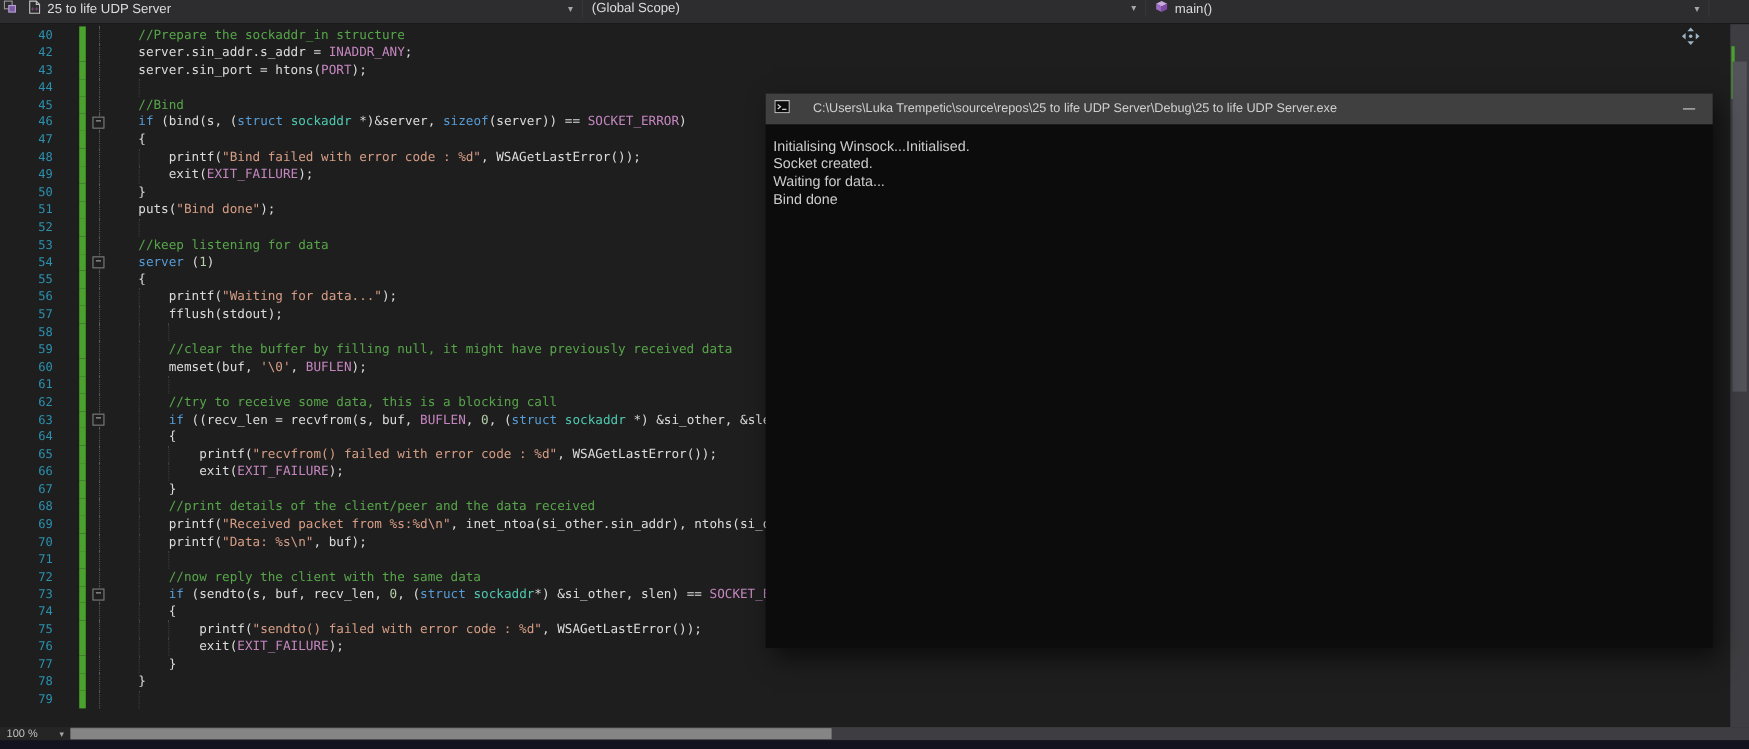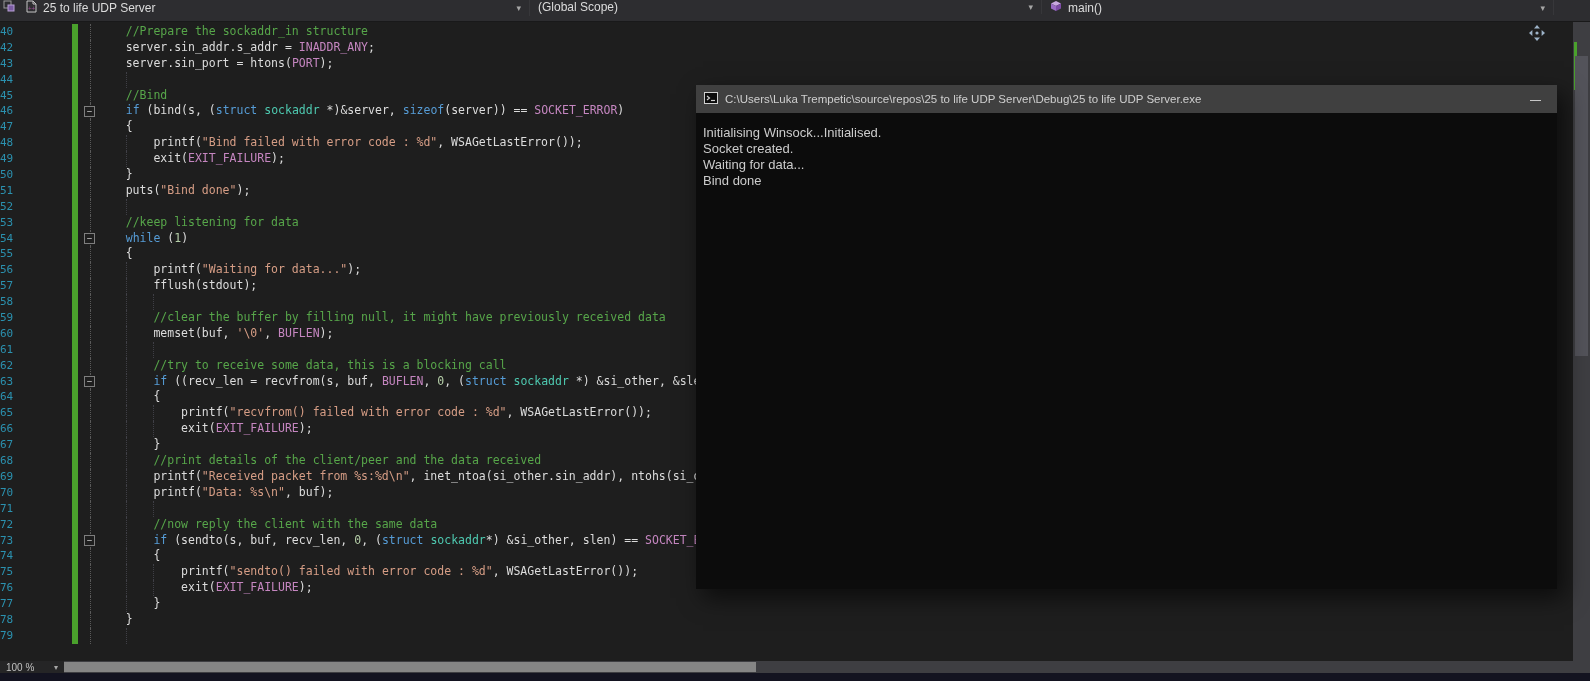--- a/index.html
+++ b/index.html
@@ -10,21 +10,21 @@
   .navbar{position:absolute;top:0;left:0;right:0;height:22px;background:var(--navbar-bg,#2d2d30);display:flex;align-items:flex-start;border-bottom:1px solid #19191a}
   .nb-home{width:18px;display:flex;align-items:center;justify-content:center}
   .nb-cell{flex:1;display:flex;align-items:center;gap:6px;padding:0 8px;border-right:1px solid rgba(255,255,255,.05);color:#dcdcdc;font-size:12px;cursor:default;min-width:0}
   .nb-label{white-space:nowrap;overflow:hidden}
   .chev{margin-left:auto;color:#a6a6a6;font-size:9px;flex:none}
   .nb-end{width:36px}
 
   
   .editor{position:absolute;top:22px;left:0;right:17px;bottom:20px;overflow:hidden;padding-top:2px;font-family:"DejaVu Sans Mono",monospace;font-size:11.5px}
   .row{display:flex;height:15.9px;line-height:15.9px;align-items:stretch}
-  .gutter-num{width:54px;flex:none;padding-right:6px;color:var(--line-number,#2b91af);font-size:11px}
+  .gutter-num{width:54px;flex:none;text-align:right;padding-right:6px;color:var(--line-number,#2b91af);font-size:11px}
   .change-bar{width:6px;flex:none;margin-left:18px;background:var(--change-bar,#4aa12c)}
   .fold-cell{width:16px;flex:none;position:relative;margin-left:4px}
   .fold-cell::before{content:"";position:absolute;left:50%;top:0;bottom:0;border-left:1px dotted #595959}
   .fold-box{position:absolute;left:2px;top:2.5px;width:11px;height:11px;border:1px solid #7e7e7e;background:var(--editor-bg,#1e1e1e);color:#c8c8c8;font-size:9px;line-height:9px;text-align:center;z-index:1;cursor:pointer}
   .code{flex:1;position:relative;white-space:pre;color:var(--text,#dcdcdc)}
   .guide{position:absolute;top:0;bottom:0;width:0;border-left:1px dotted var(--guide,#3f3f46)}
   .tok-p{color:var(--text,#dcdcdc)}
   .tok-c{color:var(--comment,#57a64a)}
   .tok-k{color:var(--keyword,#569cd6)}
   .tok-s{color:var(--string,#d69d85)}
@@ -35,21 +35,21 @@
   
   .pan-icon{position:absolute;top:24px;left:1528px;width:18px;height:18px;z-index:3}
 
   
   .vscrollbar{position:absolute;top:22px;right:0;width:17px;bottom:20px;background:var(--scrollbar-track,#3e3e42)}
   .vthumb{position:absolute;left:2px;right:2px;top:34px;height:300px;background:#53535a}
   .vmark{position:absolute;left:1px;top:20px;width:3px;height:48px;background:var(--change-bar,#4aa12c)}
 
   
   .console{position:absolute;left:696px;top:85px;width:861px;height:504px;z-index:10;background:var(--console-bg,#0c0c0c);box-shadow:7px 9px 22px rgba(0,0,0,.6)}
-  .console-titlebar{height:28px;background:var(--console-titlebar-bg,#404040);display:flex;align-items:center;padding:0 0 0 8px;gap:7px}
+  .console-titlebar{height:28px;background:var(--console-titlebar-bg,#404040);display:flex;align-items:center;padding:0 0 0 8px;gap:21px}
   .console-title{color:#cfcfcf;font-size:11.5px;flex:1;white-space:nowrap;overflow:hidden}
   .console-min{color:#ececec;font-size:11px;padding:0 16px;cursor:default}
   .console-body{padding:12px 0 0 7px;font-family:Liberation Sans, sans-serif;font-size:13px;line-height:16px;color:var(--console-text,#cccccc)}
 
   
   .hscroll-row{position:absolute;left:0;right:0;bottom:8px;height:12px;display:flex}
   .zoom{width:64px;flex:none;background:#252526;color:#c0c0c0;font-size:10px;display:flex;align-items:center;gap:5px;padding:0 6px;cursor:default}
   .zoom .chev{font-size:8px}
   .hscroll{flex:1;position:relative;background:var(--scrollbar-track,#3e3e42)}
   .hthumb{position:absolute;left:0;top:1px;bottom:1px;width:692px;background:#858585}
@@ -177,21 +177,21 @@
           <div class="change-bar"></div>
           <div class="fold-cell"></div>
           <div class="code"><span class="tok-p">    </span><span class="tok-c">//keep listening for data</span></div>
         </div>
         <div class="row">
           <div class="gutter-num">54</div>
           <div class="change-bar"></div>
           <div class="fold-cell">
             <div class="fold-box">−</div>
           </div>
-          <div class="code"><span class="tok-p">    </span><span class="tok-k">while</span><span class="tok-p"> (</span><span class="tok-n">1</span><span class="tok-p">)</span></div>
+          <div class="code"><span class="tok-p">    </span><span class="tok-k">server</span><span class="tok-p"> (</span><span class="tok-n">1</span><span class="tok-p">)</span></div>
         </div>
         <div class="row">
           <div class="gutter-num">55</div>
           <div class="change-bar"></div>
           <div class="fold-cell"></div>
           <div class="code"><span class="tok-p">    {</span></div>
         </div>
         <div class="row">
           <div class="gutter-num">56</div>
           <div class="change-bar"></div>

